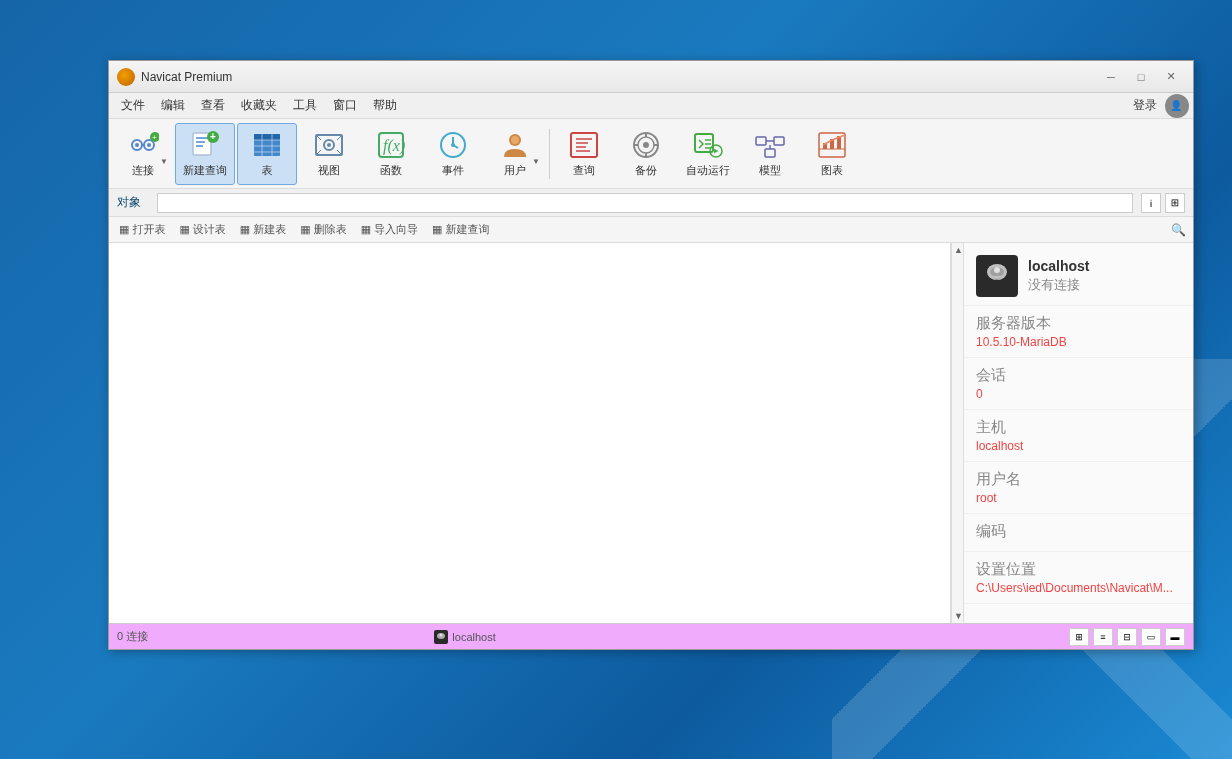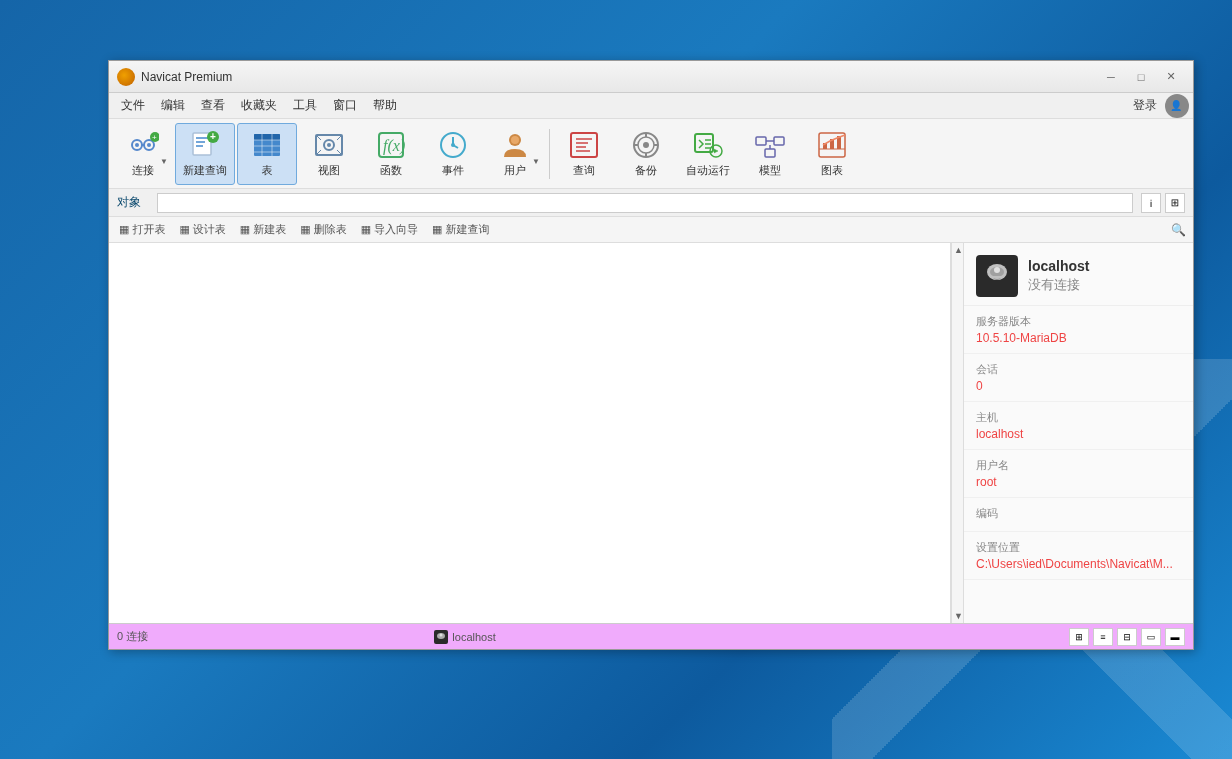--- a/index.html
+++ b/index.html
@@ -305,21 +305,21 @@
     .server-status {
       font-size: 13px;
       color: #888;
       margin-top: 2px;
     }
     .info-section {
       padding: 8px 12px;
       border-bottom: 1px solid #f0f0f0;
     }
     .info-label {
-      font-size: 11px;
+      font-size: 15px;
       color: #888;
       margin-bottom: 2px;
     }
     .info-value {
       font-size: 12px;
       color: #ef4444;
     }
 
     
     .right-panel::-webkit-scrollbar { width: 6px; }

